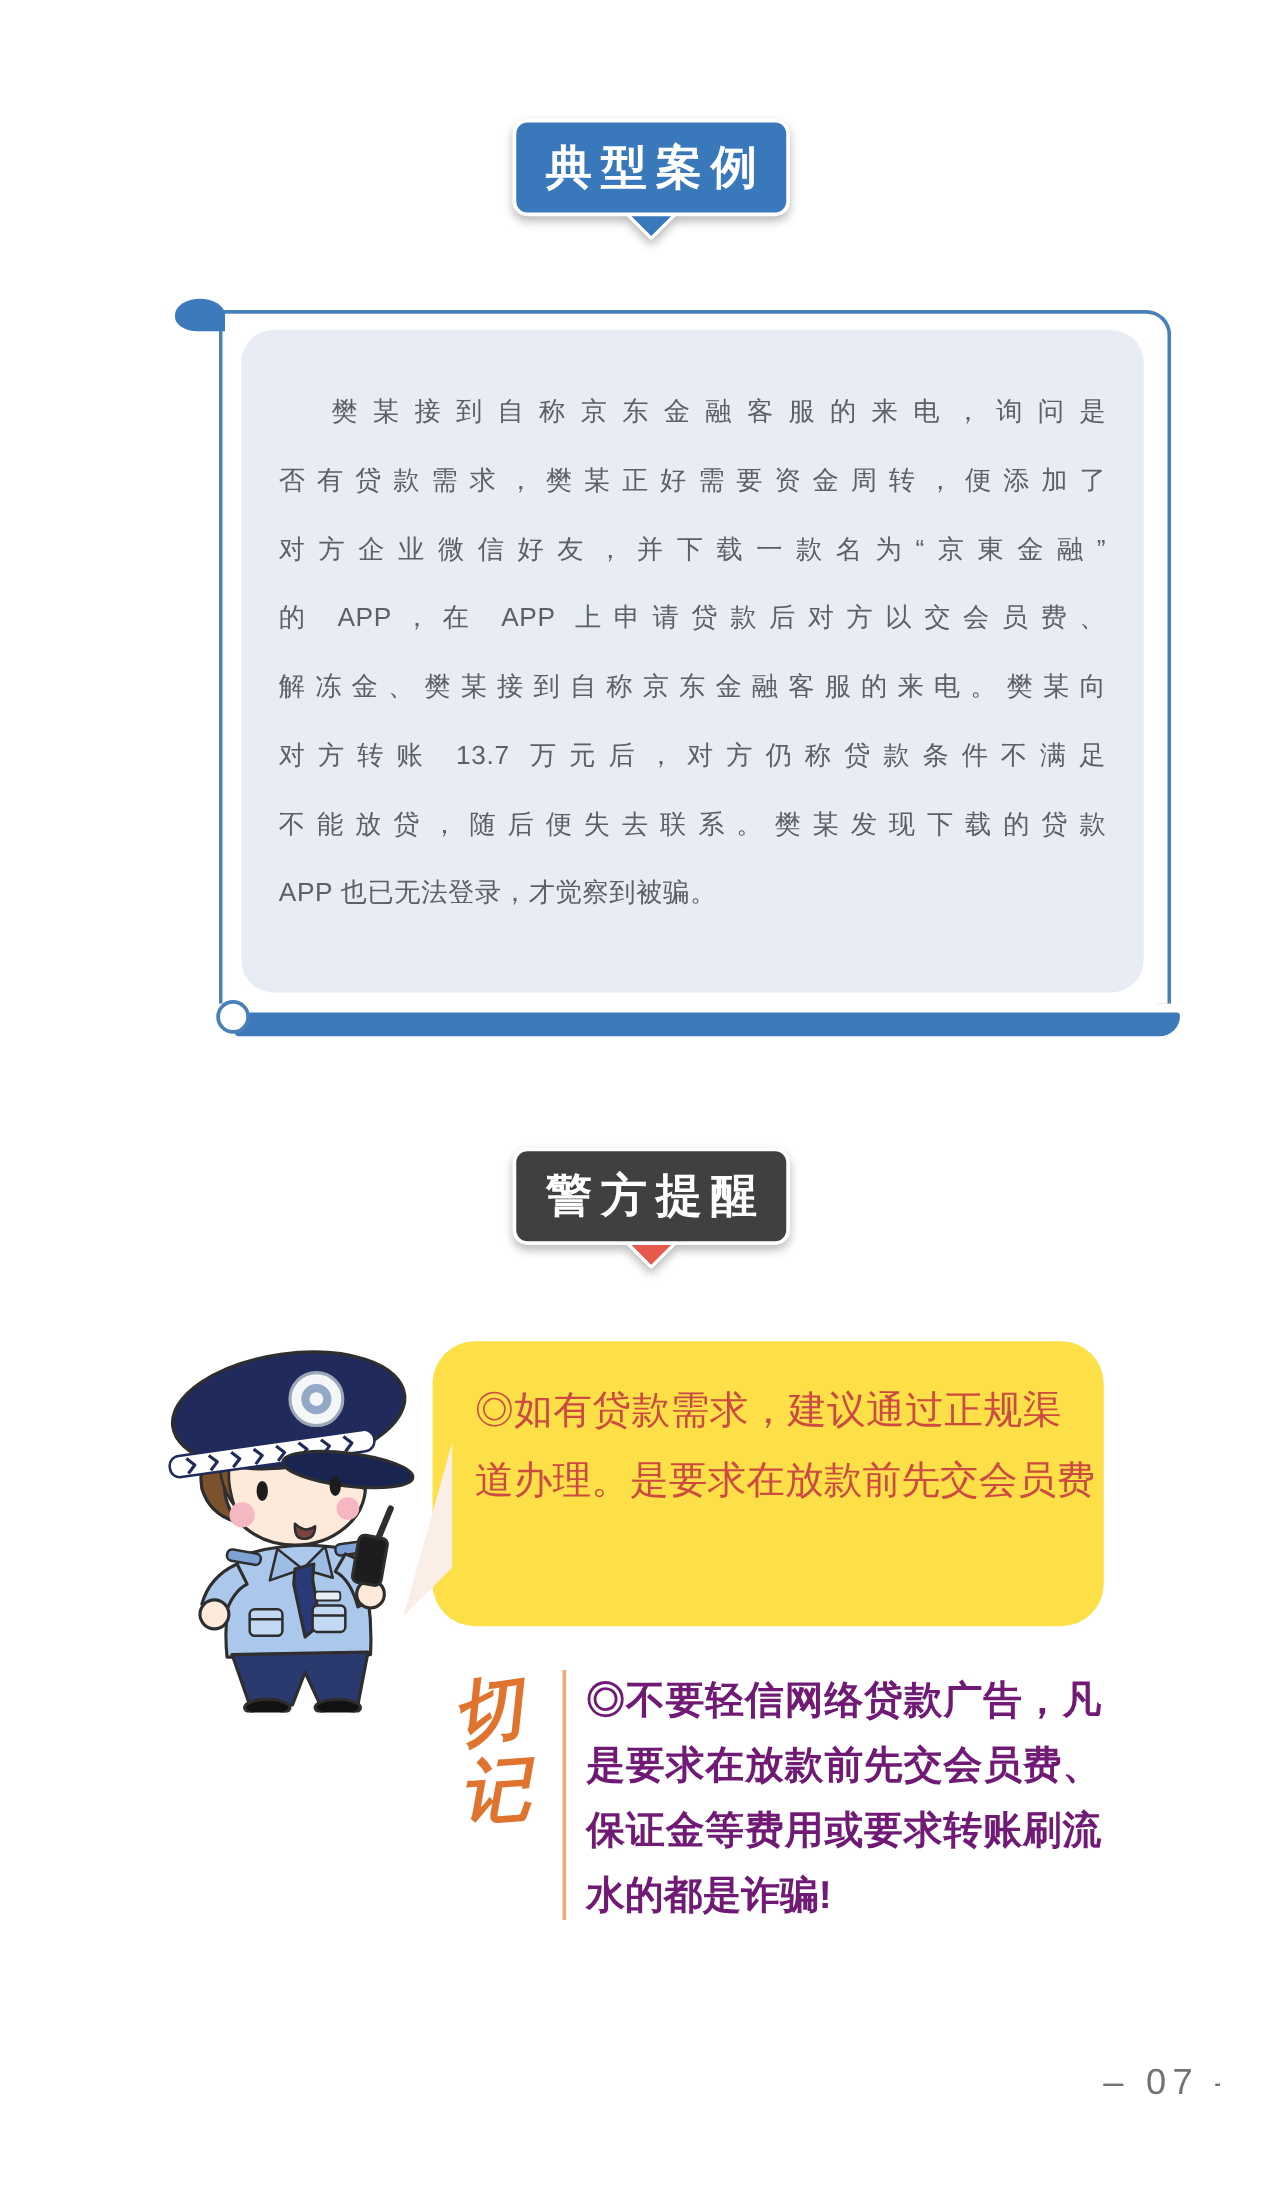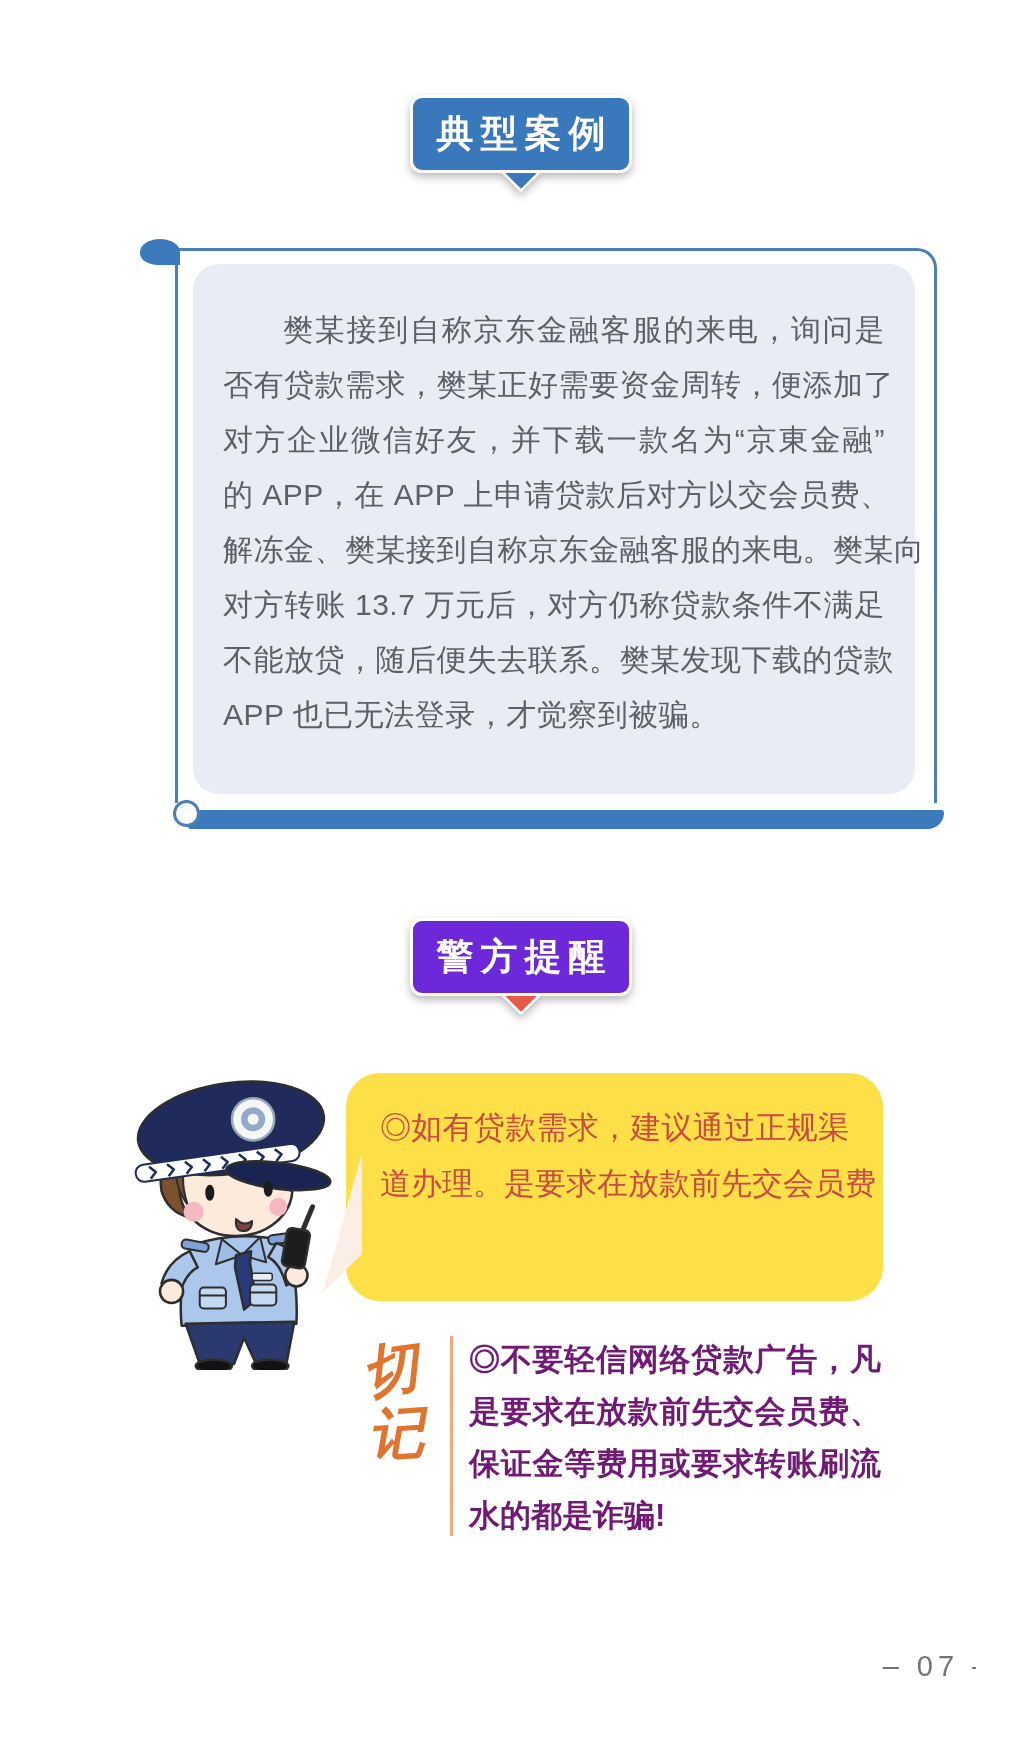--- a/index.html
+++ b/index.html
@@ -40,21 +40,21 @@
   .scroll-curl-bottom{
     position:absolute;left:125px;top:800px;width:21px;height:21px;border-radius:50%;
     background:#fff;border:3px solid #4a80b8;z-index:3;
   }
   
   .case-card{
     position:absolute;left:145px;top:264px;width:722px;height:530px;border-radius:26px;
   }
   .case-text{
     position:absolute;left:30px;top:38px;width:662px;
-    font-size:30px;line-height:55px;color:#5b6069;letter-spacing:.5px;
+    font-size:21px;line-height:55px;color:#5b6069;letter-spacing:.5px;
   }
   .case-text .tline:first-child{text-indent:2em;}
   
   .jlines .tline:not(:last-child){text-align:justify;text-align-last:justify;}
   .tline{white-space:nowrap;}
   
   .officer{position:absolute;left:78px;top:1078px;width:224px;height:292px;}
   .bubble{
     position:absolute;left:298px;top:1073px;width:537px;height:228px;border-radius:34px;
   }
@@ -110,21 +110,21 @@
         <div class="tline">对方企业微信好友，并下载一款名为“京東金融”</div>
         <div class="tline">的 APP，在 APP 上申请贷款后对方以交会员费、</div>
         <div class="tline">解冻金、樊某接到自称京东金融客服的来电。樊某向</div>
         <div class="tline">对方转账 13.7 万元后，对方仍称贷款条件不满足</div>
         <div class="tline">不能放贷，随后便失去联系。樊某发现下载的贷款</div>
         <div class="tline">APP 也已无法登录，才觉察到被骗。</div>
       </div>
   </div>
 
   <div class="banner banner-red">
-    <div class="banner-box" style="background-color: #6d28d9;">
+    <div class="banner-box" style="background-color: #404040;">
       <span class="banner-label">警方提醒</span>
     </div>
     <div class="banner-tip" style="background-color: rgb(231, 89, 74);"></div>
   </div>
 
   <div class="officer">
     <svg viewBox="0 0 220 290" width="224" height="292" xmlns="http://www.w3.org/2000/svg">
       <g stroke="#2e2e2e" stroke-width="2.5" stroke-linejoin="round">
 
         <path d="M46 66 Q30 84 34 112 Q40 132 60 138 L70 96 Z" fill="#7b512e"></path>

